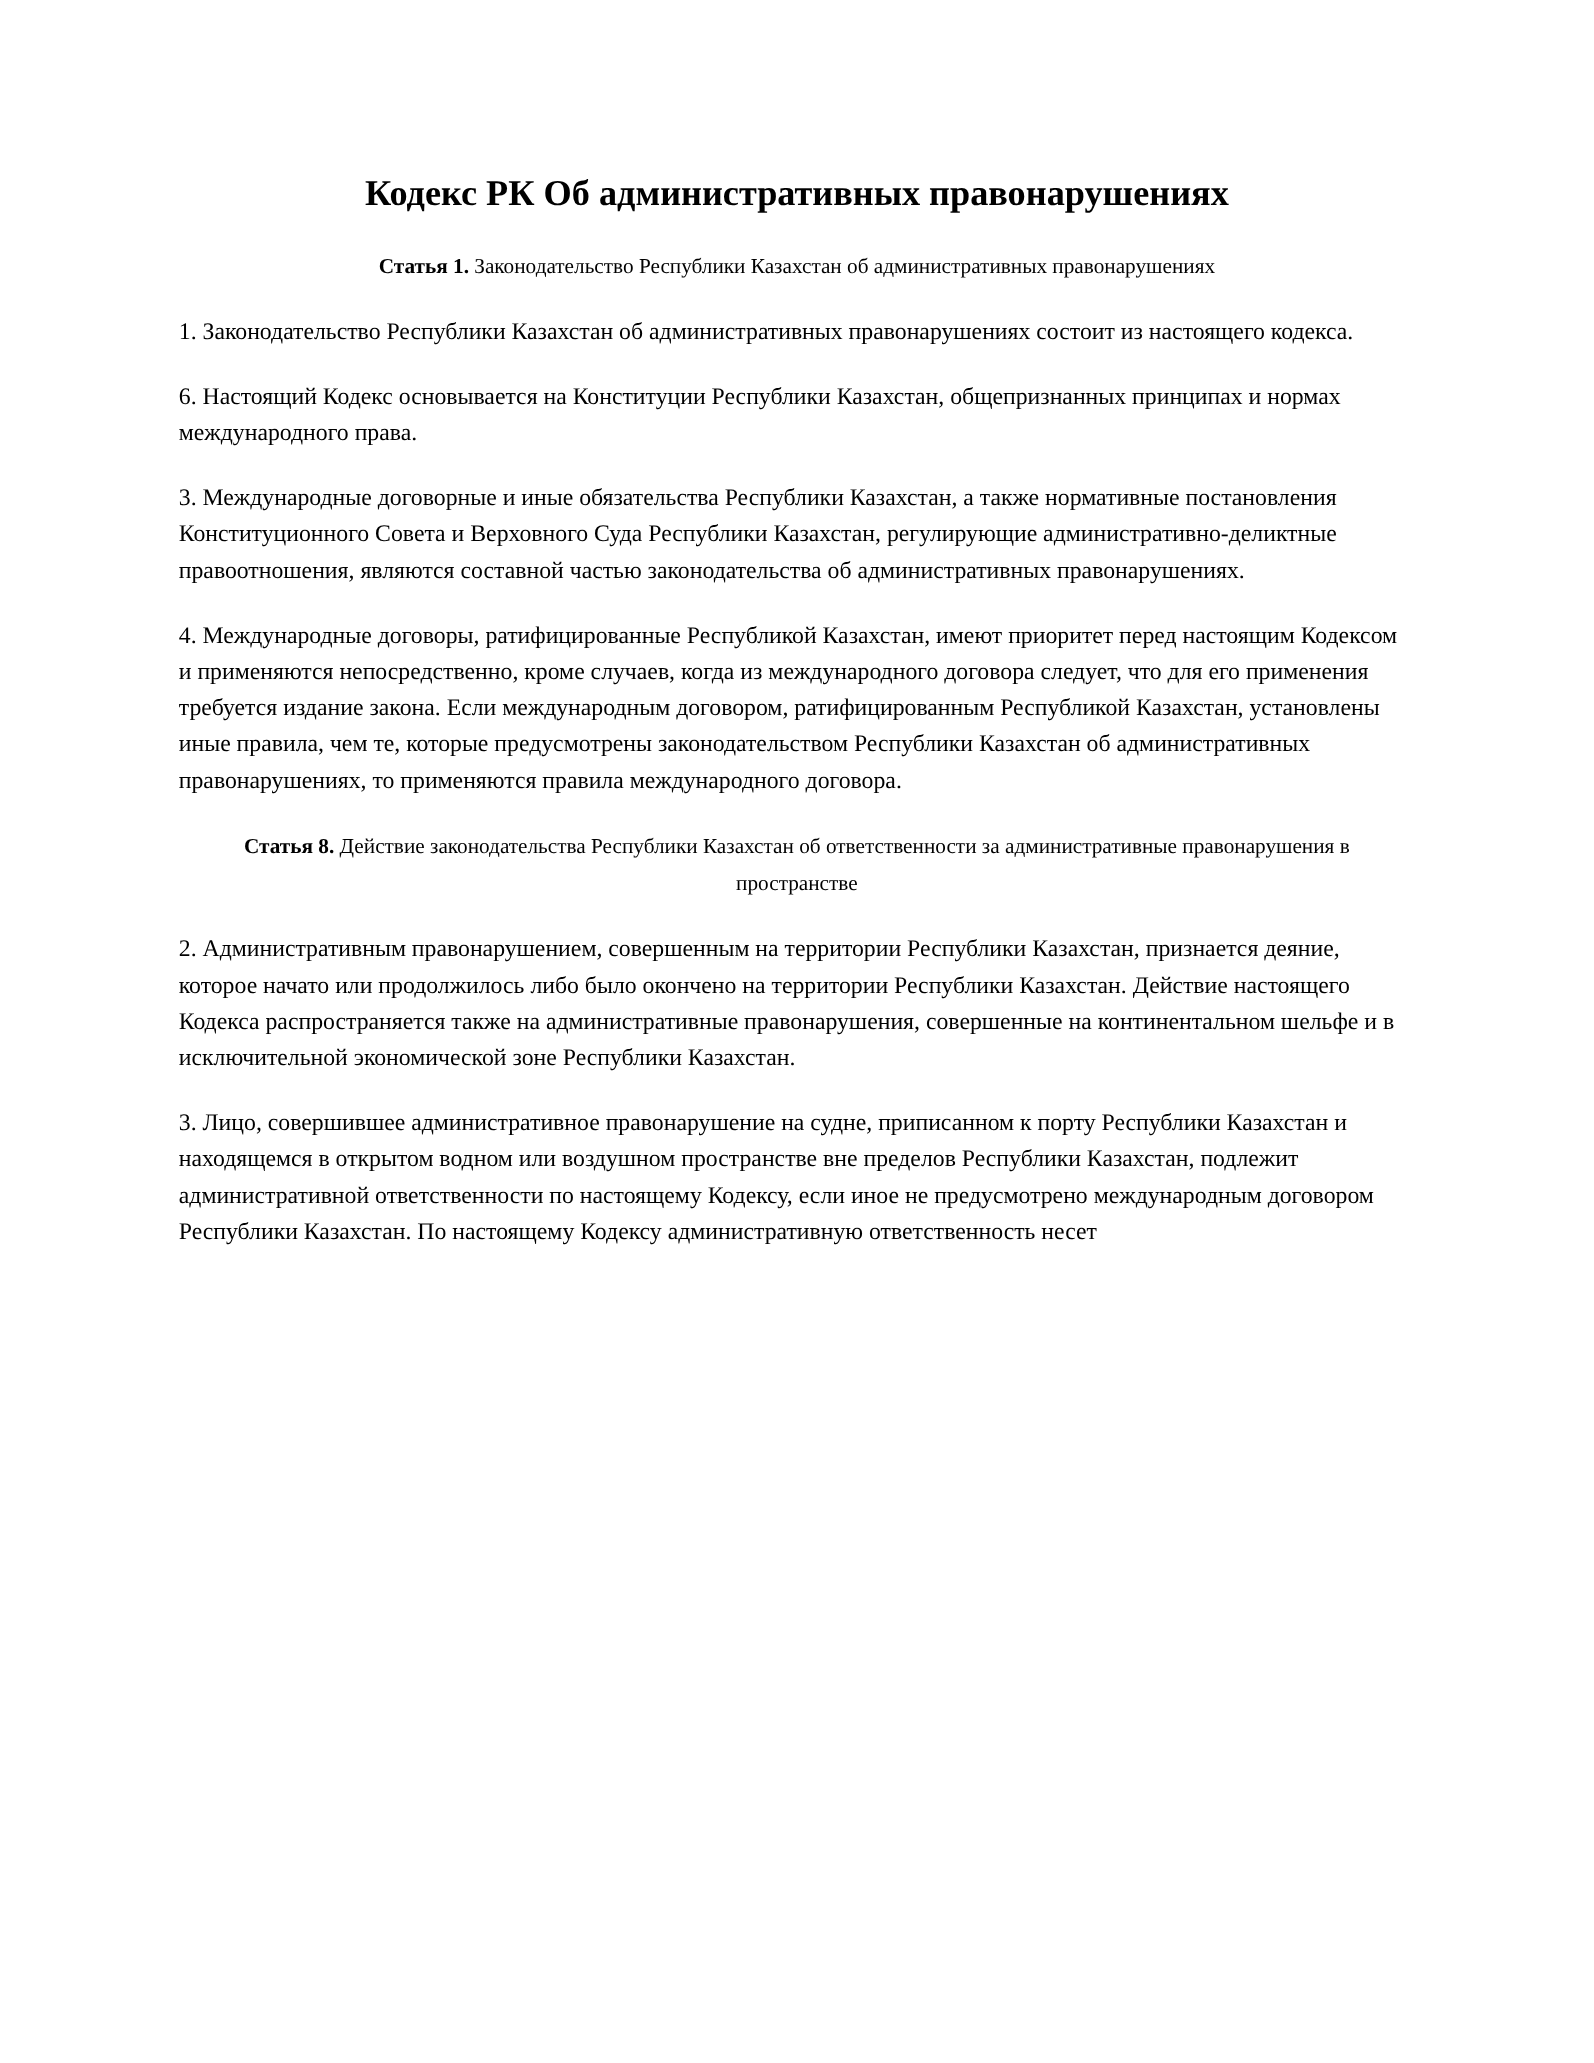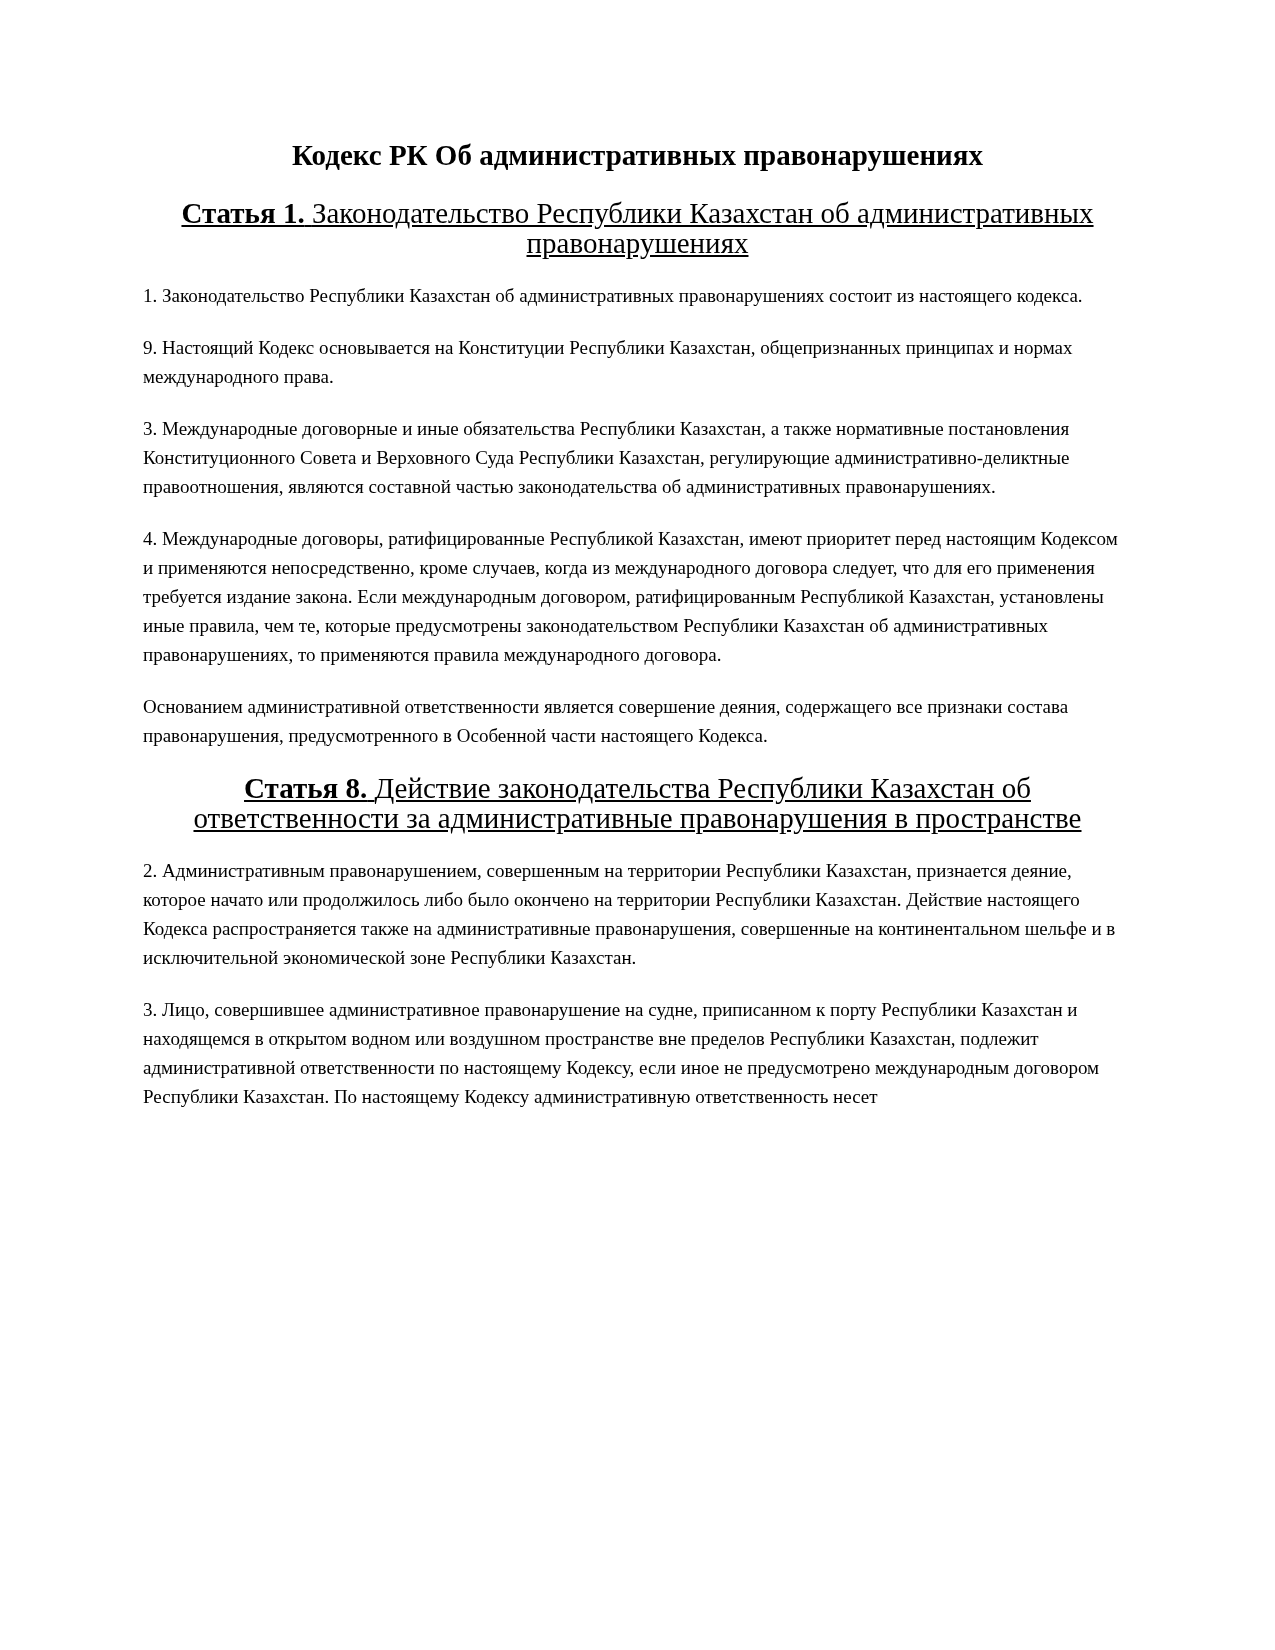--- a/index.html
+++ b/index.html
@@ -23,27 +23,26 @@
     margin: 0 auto;
   }
   .doc-title {
     font-size: 29px;
     line-height: 34px;
     font-weight: bold;
     text-align: center;
     margin: 0 0 26px 0;
   }
   .article-heading {
-    font-size: 29px;
+    font-size: 17px;
     line-height: 30px;
     font-weight: normal;
     text-align: center;
     max-width: 940px;
     margin: 0 auto 23px auto;
-    text-decoration: underline;
   }
   .article-heading .article-label {
     font-weight: bold;
   }
   .para {
     font-size: 19px;
     line-height: 29px;
     text-align: left;
     margin: 0 0 23px 0;
   }
@@ -53,28 +52,27 @@
 
 <div class="page">
   <div class="content">
 
     <h1 class="doc-title">Кодекс РК Об административных правонарушениях</h1>
 
     <h2 class="article-heading"><span class="article-label">Статья 1.</span> <span>Законодательство Республики Казахстан об административных правонарушениях</span></h2>
 
     <p class="para">1. Законодательство Республики Казахстан об административных правонарушениях состоит из настоящего кодекса.</p>
 
-    <p class="para">9. Настоящий Кодекс основывается на Конституции Республики Казахстан, общепризнанных принципах и нормах международного права.</p>
+    <p class="para">6. Настоящий Кодекс основывается на Конституции Республики Казахстан, общепризнанных принципах и нормах международного права.</p>
 
     <p class="para">3. Международные договорные и иные обязательства Республики Казахстан, а также нормативные постановления Конституционного Совета и Верховного Суда Республики Казахстан, регулирующие административно-деликтные правоотношения, являются составной частью законодательства об административных правонарушениях.</p>
 
     <p class="para">4. Международные договоры, ратифицированные Республикой Казахстан, имеют приоритет перед настоящим Кодексом и применяются непосредственно, кроме случаев, когда из международного договора следует, что для его применения требуется издание закона. Если международным договором, ратифицированным Республикой Казахстан, установлены иные правила, чем те, которые предусмотрены законодательством Республики Казахстан об административных правонарушениях, то применяются правила международного договора.</p>
 
 
-    <p class="para">Основанием административной ответственности является совершение деяния, содержащего все признаки состава правонарушения, предусмотренного в Особенной части настоящего Кодекса.</p>
 
     <h2 class="article-heading"><span class="article-label">Статья 8.</span> <span>Действие законодательства Республики Казахстан об ответственности за административные правонарушения в пространстве</span></h2>
 
 
     <p class="para">2. Административным правонарушением, совершенным на территории Республики Казахстан, признается деяние, которое начато или продолжилось либо было окончено на территории Республики Казахстан. Действие настоящего Кодекса распространяется также на административные правонарушения, совершенные на континентальном шельфе и в исключительной экономической зоне Республики Казахстан.</p>
 
     <p class="para">3. Лицо, совершившее административное правонарушение на судне, приписанном к порту Республики Казахстан и находящемся в открытом водном или воздушном пространстве вне пределов Республики Казахстан, подлежит административной ответственности по настоящему Кодексу, если иное не предусмотрено международным договором Республики Казахстан. По настоящему Кодексу административную ответственность несет</p>
 
   </div>
 </div>

